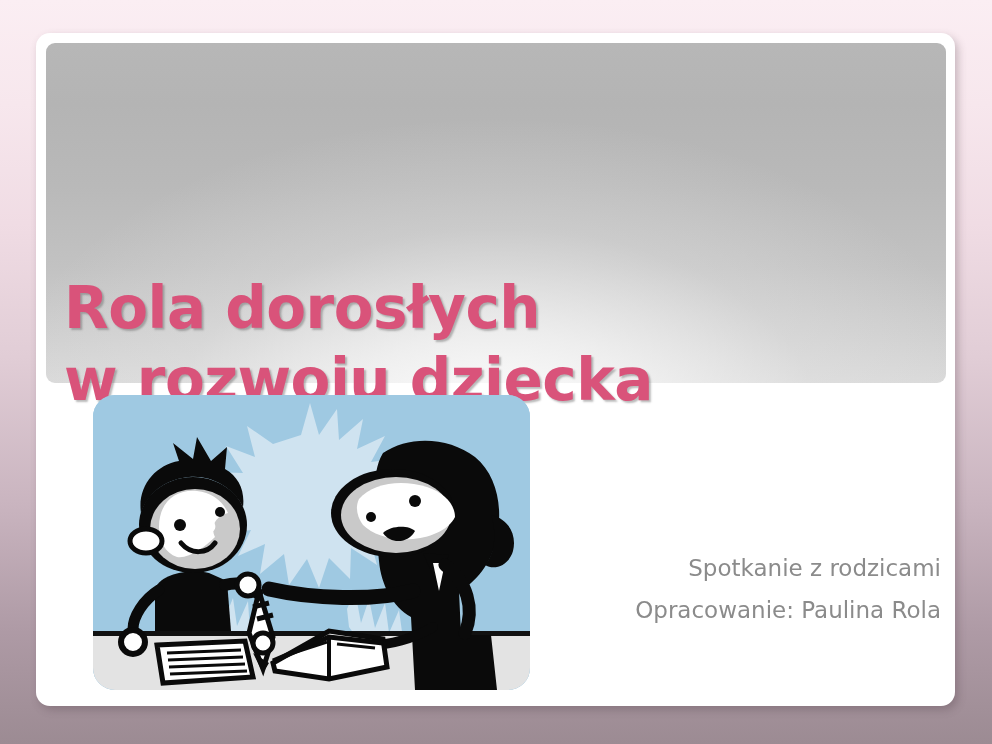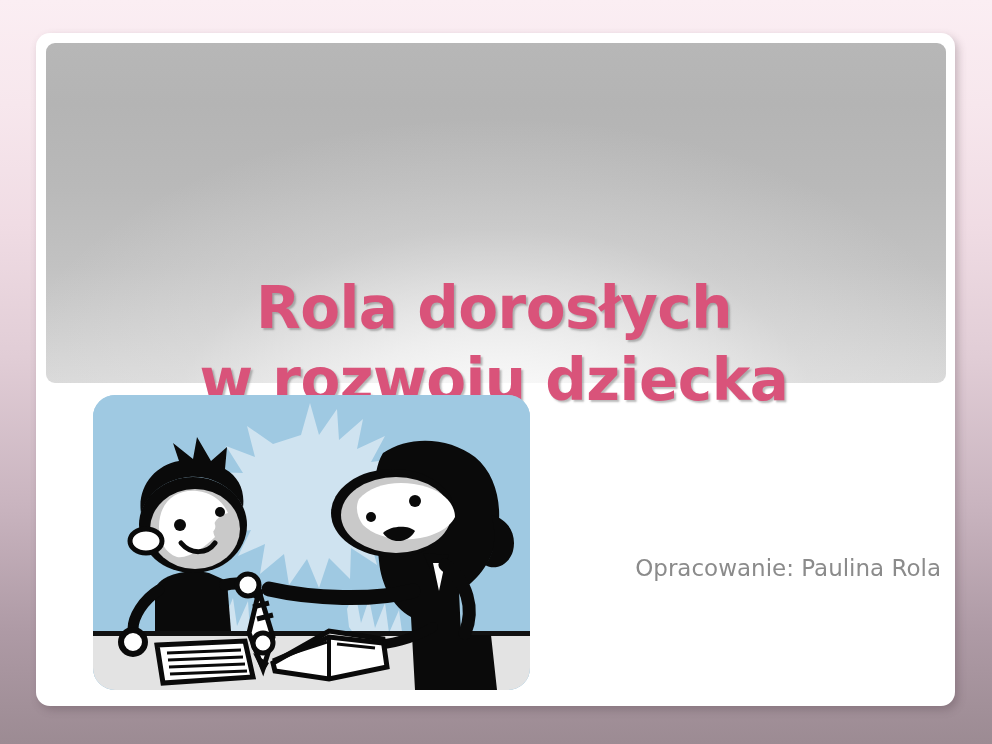--- a/index.html
+++ b/index.html
@@ -63,21 +63,21 @@
           #d9d9d9 100%);
     overflow: visible;
   }
 
   
   #title-text {
     position: absolute;
     right: 22px;
     bottom: -34px;
     width: 860px;
-    text-align: center;
+    text-align: left;
     color: #d9537a;
     font-family: "DejaVu Sans", sans-serif;
     font-weight: bold;
     font-size: 58px;
     line-height: 1.24;
     letter-spacing: -0.5px;
     text-shadow: 2px 2px 2px rgba(90,90,90,0.42);
     white-space: pre-line;
   }
 
@@ -114,20 +114,21 @@
 <div id="slide-canvas">
 
   <div id="slide-card">
 
     <div id="title-band">
       <div id="title-text">Rola dorosłych
 w rozwoju dziecka</div>
     </div>
 
     <div id="subtitle-block">
+      <span class="subtitle-line">Spotkanie z rodzicami</span>
       <span class="subtitle-line">Opracowanie: Paulina Rola</span>
     </div>
 
     <div id="illustration">
       <svg width="437" height="295" viewBox="0 0 437 295" xmlns="http://www.w3.org/2000/svg">
 
         <rect x="0" y="0" width="437" height="295" fill="#9fc9e2"></rect>
 
         <g fill="#cfe3f0">
           <path d="M208 40 L217 8 L226 40 L244 14 L246 45 L270 24 L264 54 L292 41 L278 67

